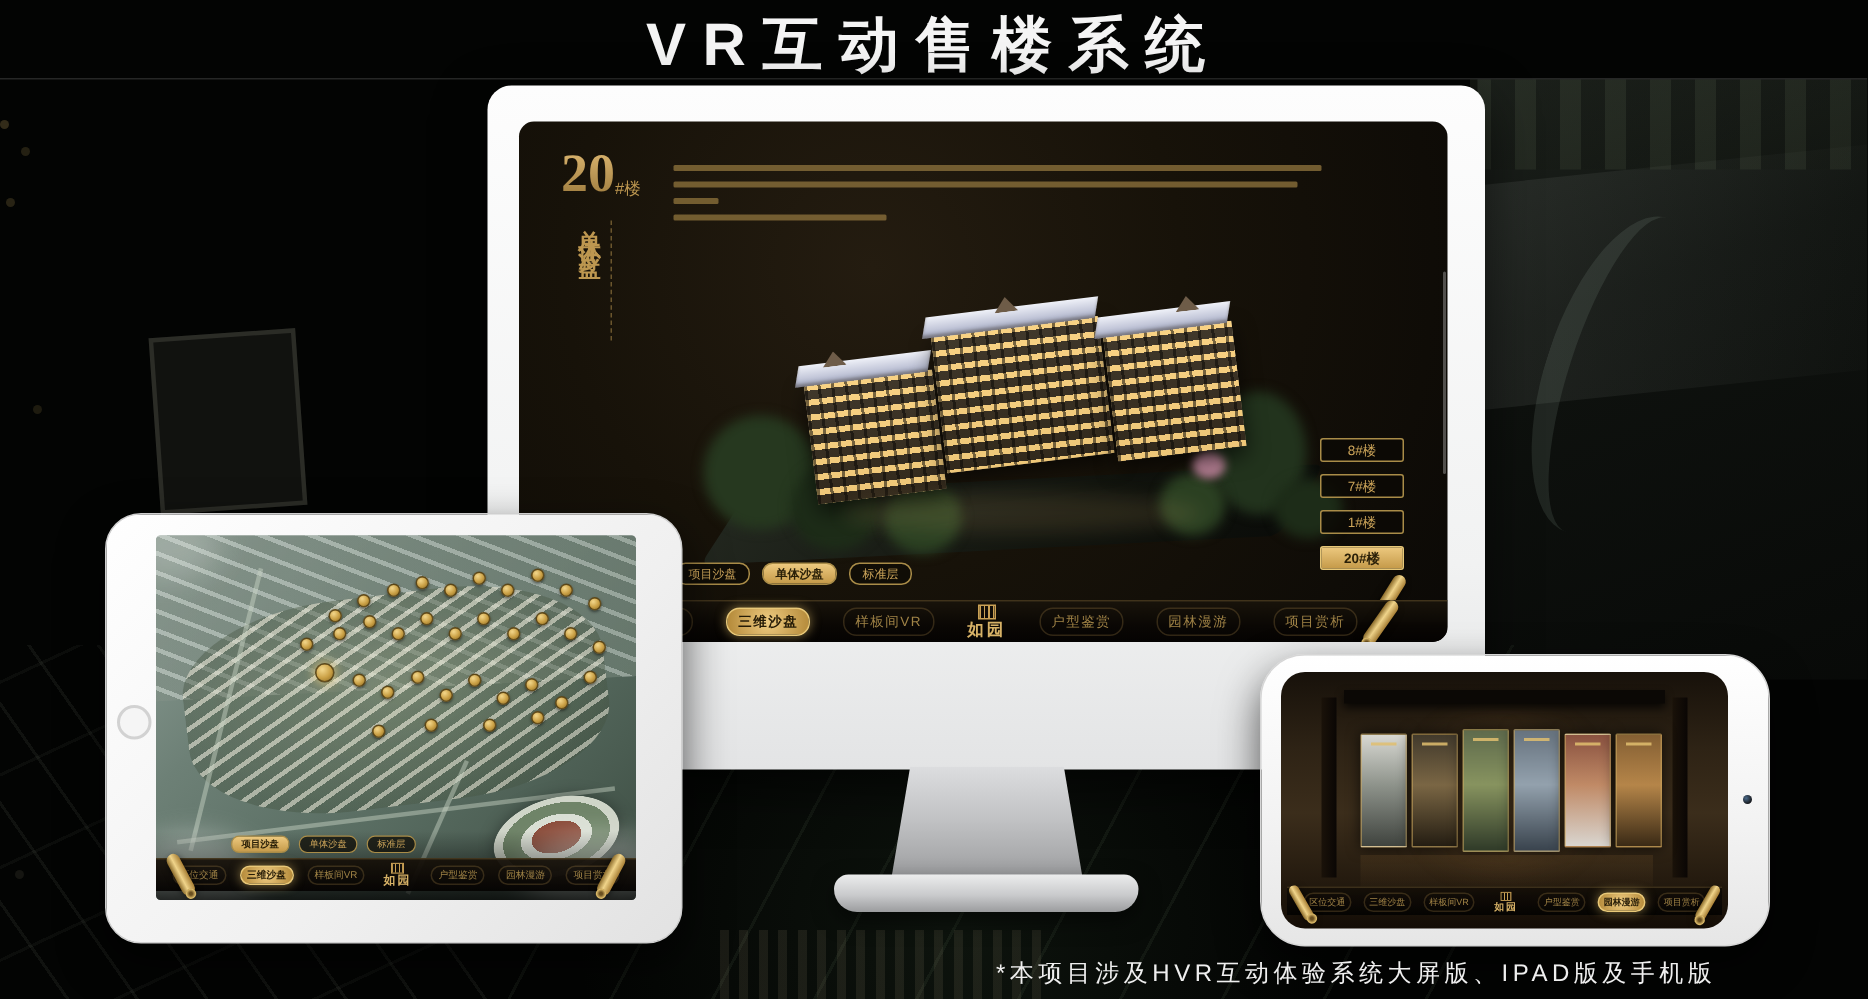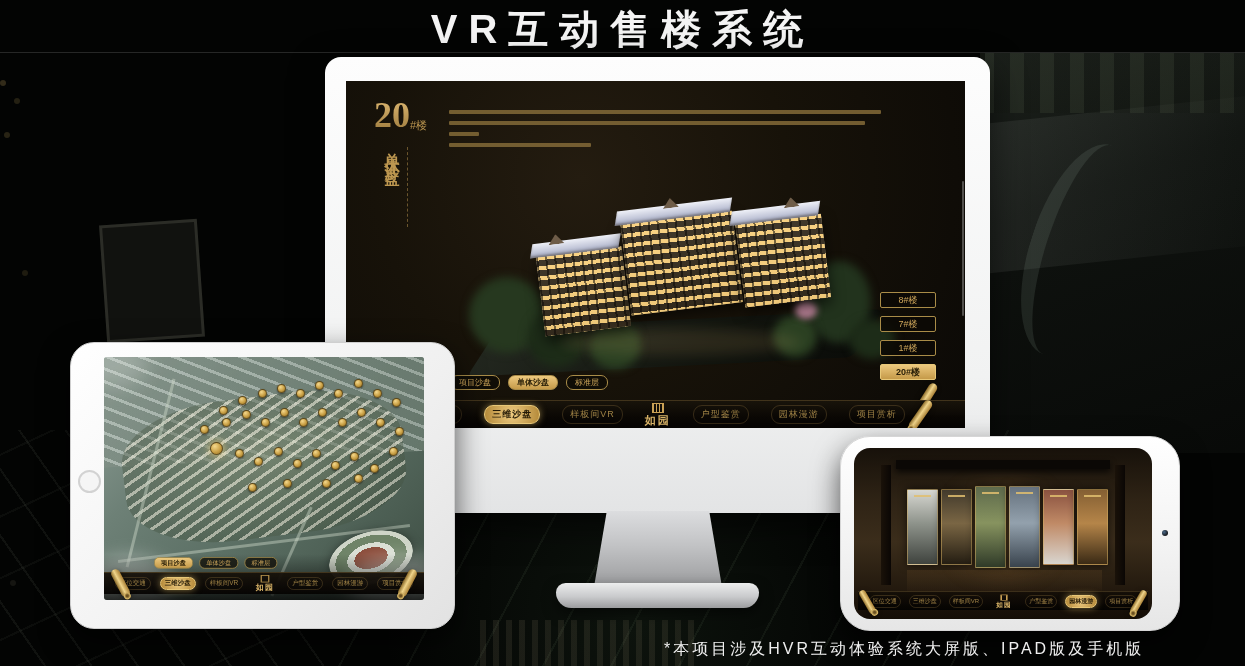--- a/index.html
+++ b/index.html
@@ -33,21 +33,21 @@
   
   .page-title{position:absolute;left:0;top:2px;width:100%;text-align:center;
     font-size:40px;font-weight:bold;letter-spacing:11px;color:#f4f4f4;}
   .footnote{position:absolute;left:664px;top:639px;font-size:16px;letter-spacing:3px;color:#efefef;}
 
   
   .monitor-frame{position:absolute;left:325px;top:57px;width:665px;height:456px;
     background:linear-gradient(180deg,#fdfdfd 0%,#f1f2f2 70%,#e3e4e5 100%);
     border-radius:16px;box-shadow:0 12px 34px rgba(0,0,0,.6);}
   .monitor-screen{position:absolute;left:21px;top:24px;width:619px;height:347px;overflow:hidden;
-    background:radial-gradient(circle at 38% 28%,#241c10 0%,#171209 45%,#0b0906 100%);border-radius:0;}
+    background:radial-gradient(circle at 38% 28%,#241c10 0%,#171209 45%,#0b0906 100%);border-radius:10px;}
   .screen-edge-light{position:absolute;right:1px;top:100px;width:2px;height:135px;background:rgba(210,210,210,.35);border-radius:1px;}
   .stand-neck{position:absolute;left:594px;top:511px;width:128px;height:76px;
     background:linear-gradient(180deg,#dcdddf 0%,#c2c3c5 45%,#a9aaac 80%,#97989a 100%);
     clip-path:polygon(10% 0,90% 0,100% 100%,0 100%);}
   .stand-base{position:absolute;left:556px;top:583px;width:203px;height:25px;
     background:linear-gradient(180deg,#eceded 0%,#c9cacc 55%,#9b9c9e 100%);
     border-radius:10px 10px 16px 16px;box-shadow:0 6px 14px rgba(0,0,0,.5);}
 
   
   .unit-block{position:absolute;left:28px;top:16px;color:#c29a52;}

